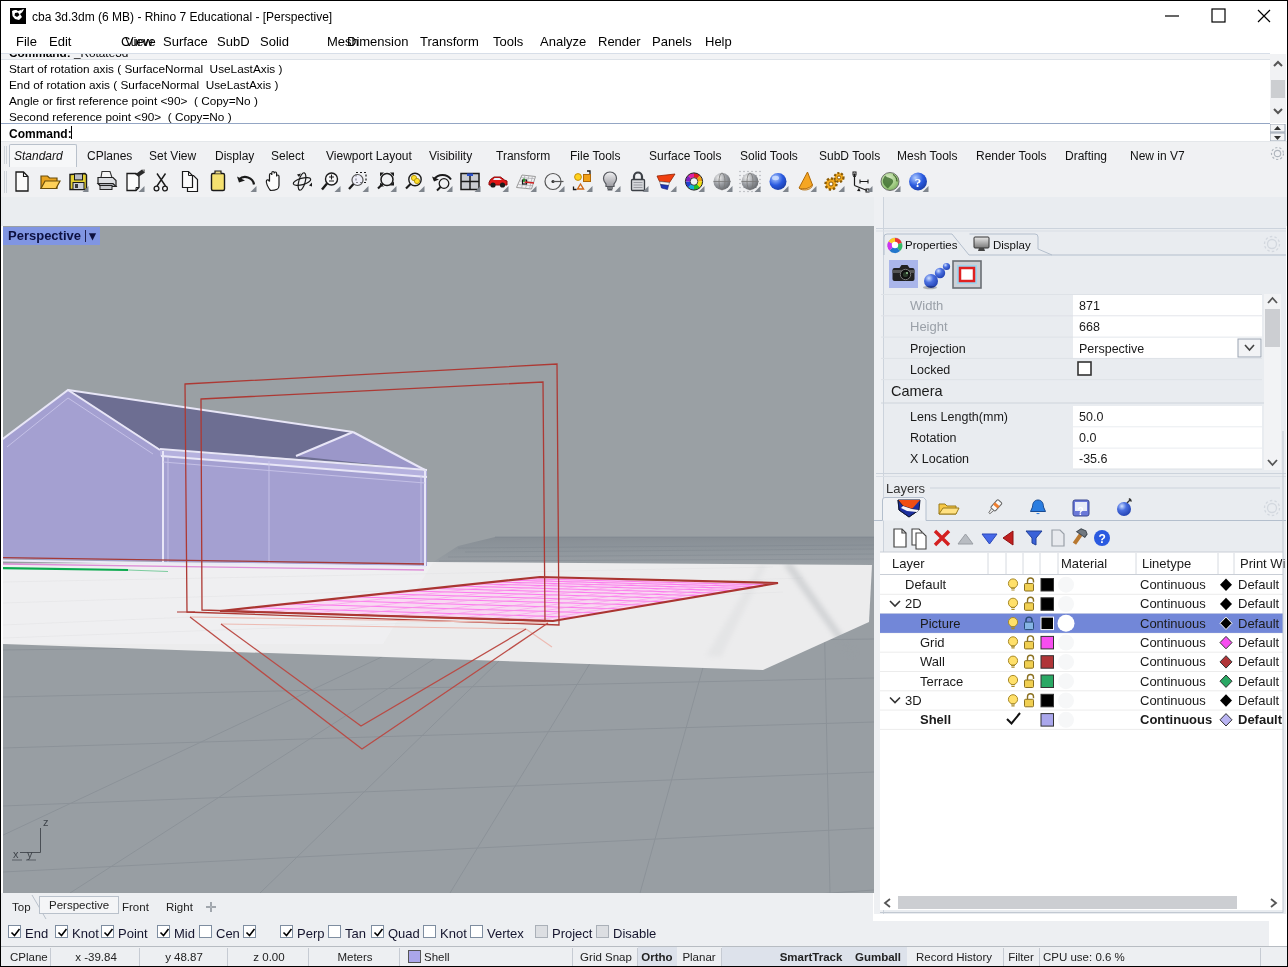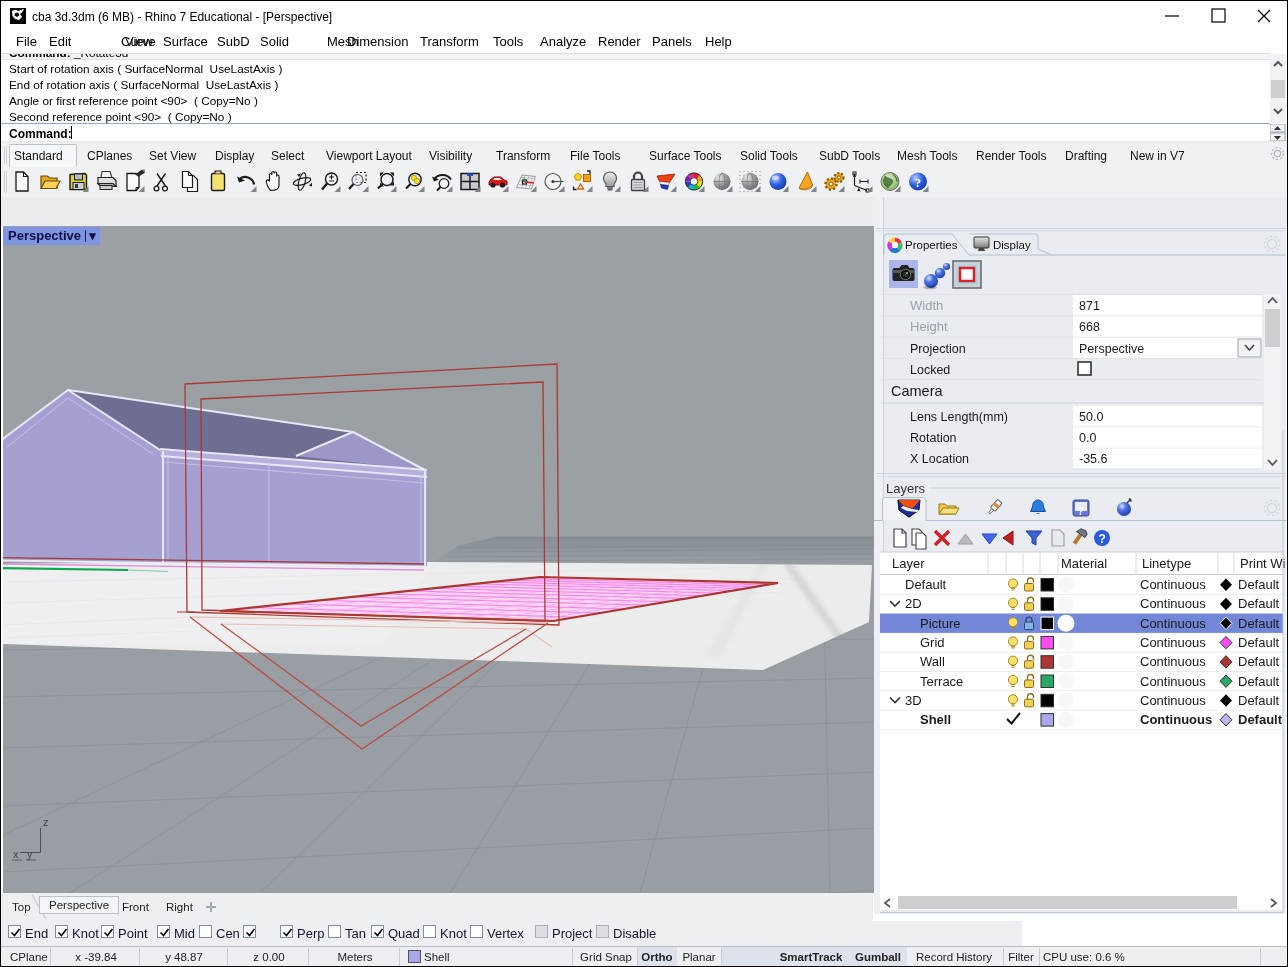--- a/index.html
+++ b/index.html
@@ -27,21 +27,21 @@
 
 #gap{left:1px;top:197px;width:1286px;height:29px;background:#eaedf0}
 
 #vp{left:3px;top:226px;width:871px;height:667px;background:#9aa0a4}
 #vplabel{position:absolute;left:0;top:1px;height:18px;background:#8095e2;color:#0d1040;font-size:13px;font-weight:bold;padding:1px 4px 0 5px}
 
 #panel{left:874px;top:197px;width:412px;height:717px;background:#e9ecf0}
 
 #vptabs{left:1px;top:893px;width:872px;height:28px;background:#edeff2}
 #vptabs span{position:absolute;top:8px;font-size:11.5px;color:#222}
-#osnap{left:1px;top:921px;width:1021px;height:25px;background:#edeff2}
+#osnap{left:1px;top:921px;width:1268px;height:25px;background:#edeff2}
 #osnap span{position:absolute;top:5px;font-size:13px;color:#15152e}
 #status{left:1px;top:946px;width:1286px;height:20px;background:#edeff2;border-top:1px solid #b7bcc2}
 #status span{position:absolute;top:4px;font-size:11.5px;color:#222}
 .cb{position:absolute;top:4px;width:13px;height:13px;background:#fff;border:1px solid #7e8da0}
 .cb.gray{background:#dcdee2;border-color:#aab0b8}
 .cb svg{position:absolute;left:0;top:0}
 .sep{position:absolute;top:1px;width:1px;height:18px;background:#c6cbd3}
 .statact{position:absolute;top:0;height:20px;background:#dde2eb}
 </style></head>
 <body>
@@ -105,21 +105,21 @@
     </svg>
 </div>
 <div class="abs" id="tabbar">
     <div id="tabsel"></div>
  <svg class="abs" style="left:1268px;top:3px" width="17" height="17" viewBox="0 0 17 17" fill="none" stroke="#b0b6be" stroke-width="1.2">
       <circle cx="8.5" cy="8.5" r="3.2"></circle>
       <circle cx="8.5" cy="8.5" r="6" stroke-dasharray="2.2 2"></circle>
     </svg>
  <div class="abs" style="left:3px;top:4px;width:1px;height:18px;background:#cfd4da"></div>
     <div class="abs" style="left:5px;top:4px;width:1px;height:18px;background:#cfd4da"></div>
-    <span style="left: 13px;">Standard</span>
+    <span style="left: 13px; font-style: italic;">Standard</span>
     <span style="left: 86px;">CPlanes</span>
     <span style="left: 148px;">Set View</span>
     <span style="left: 214px;">Display</span>
     <span style="left: 270px;">Select</span>
     <span style="left: 325px;">Viewport Layout</span>
     <span style="left: 428px;">Visibility</span>
     <span style="left: 495px;">Transform</span>
     <span style="left: 569px;">File Tools</span>
     <span style="left: 648px;">Surface Tools</span>
     <span style="left: 739px;">Solid Tools</span>

